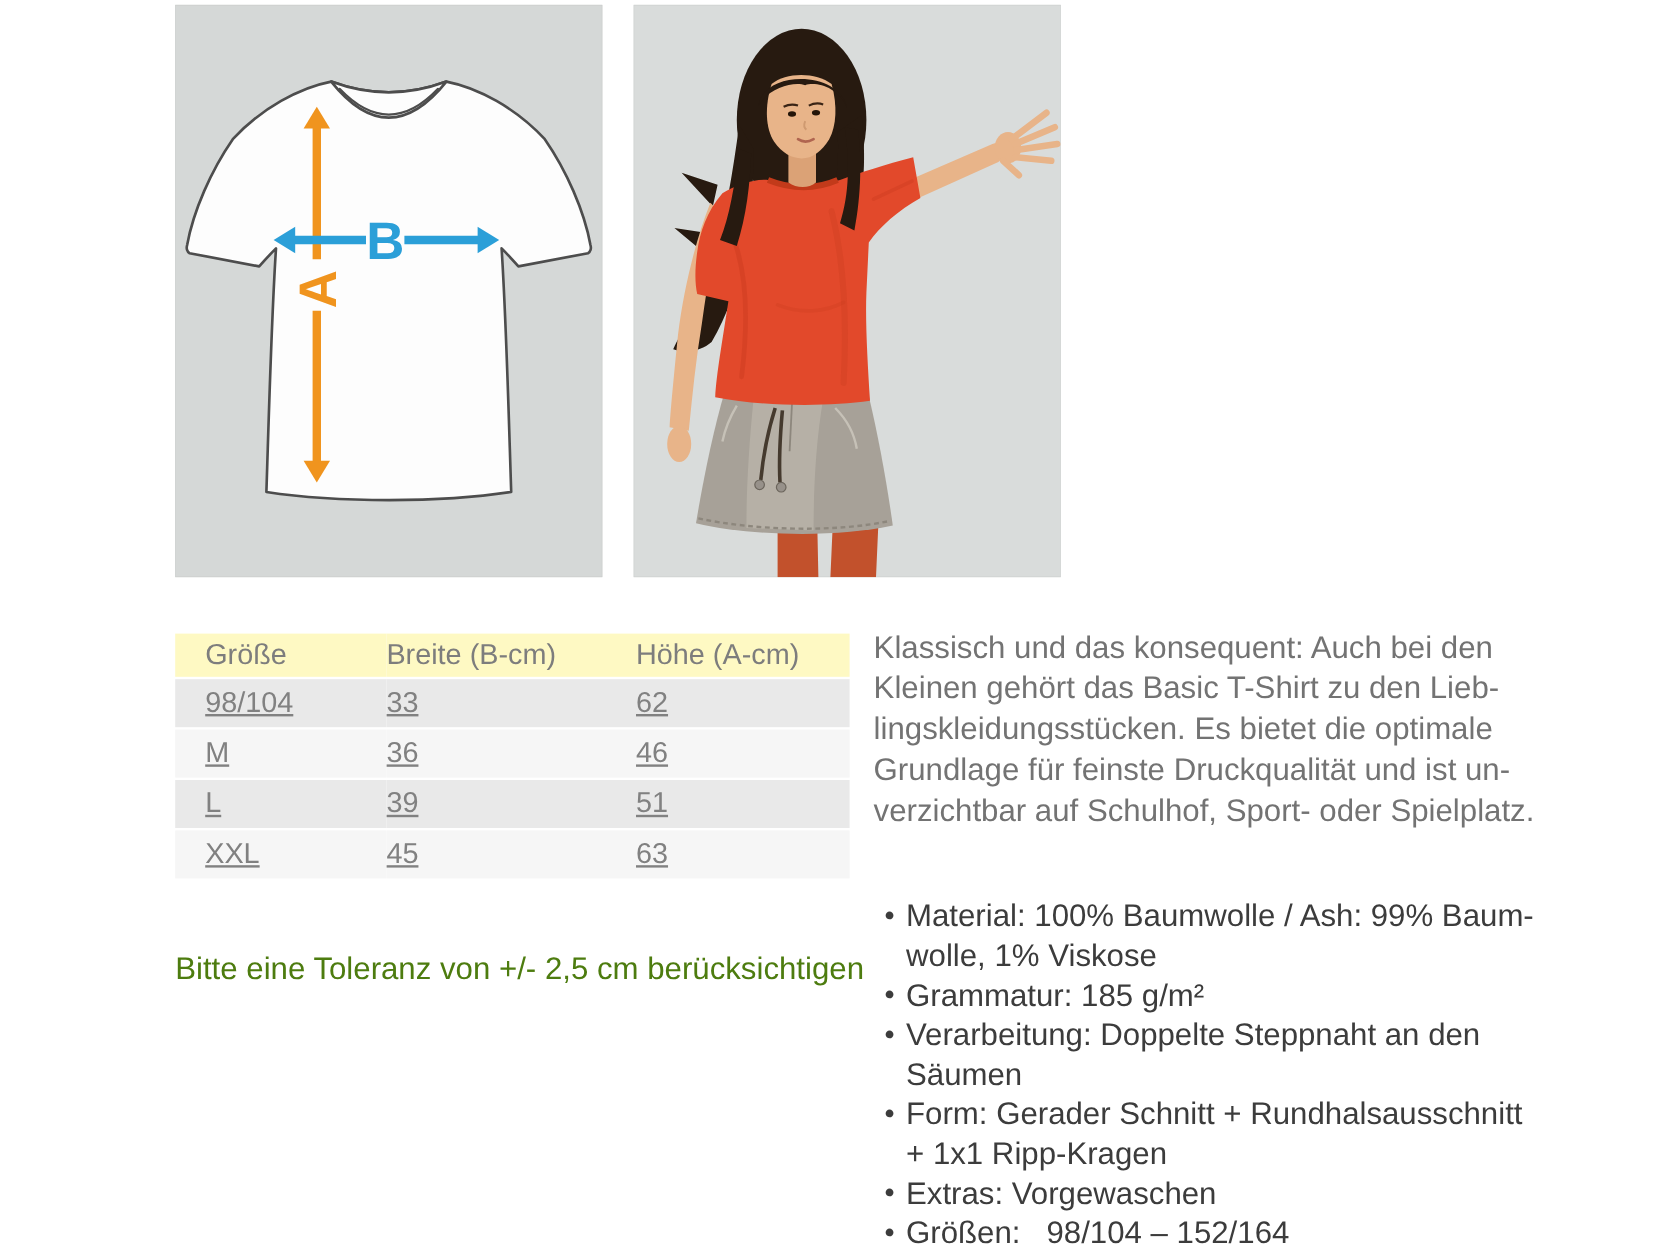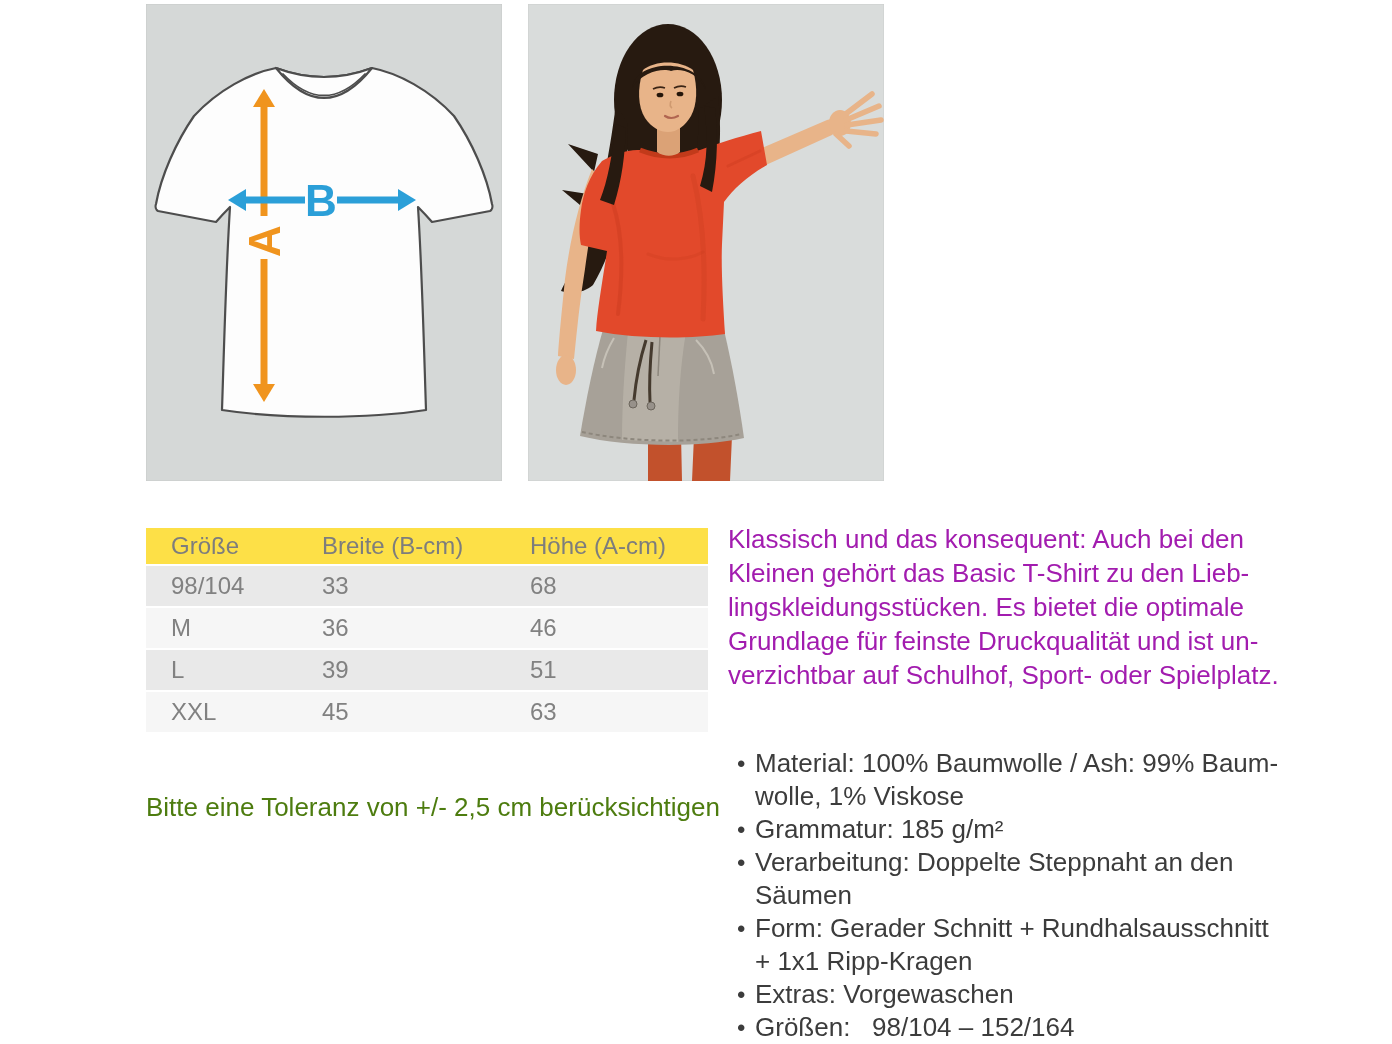--- a/index.html
+++ b/index.html
@@ -18,34 +18,34 @@
     border-collapse:separate;border-spacing:0 2px;table-layout:fixed;
     font-size:24px;color:#818181;
   }
   #size-table col.c1{width:176px;}
   #size-table col.c2{width:208px;}
   #size-table col.c3{width:178px;}
   #size-table th,#size-table td{
     font-weight:400;text-align:left;padding:0;vertical-align:middle;
     white-space:nowrap;overflow:hidden;
   }
-  #size-table th{height:36px;background:#fde047;color:#7d7d7d;}
-  #size-table td{height:40px;}
+  #size-table th{height:36px;background:#fef9c3;color:#7d7d7d;}
+  #size-table td{height:40px;text-decoration:underline;}
   #size-table th:first-child,#size-table td:first-child{padding-left:25px;}
   #size-table tbody tr:nth-child(odd) td{background:#e9e9e9;}
   #size-table tbody tr:nth-child(even) td{background:#f6f6f6;}
 
   #tolerance-note{
     position:absolute;left:146px;top:792px;font-size:26px;color:#4d7c0f;white-space:nowrap;
   }
 
   
   #product-description{
     position:absolute;left:728px;top:522px;width:560px;
-    font-size:26px;line-height:34px;color:#a21caf;white-space:pre-wrap;
+    font-size:26px;line-height:34px;color:#737373;white-space:pre-wrap;
   }
   #feature-list{
     position:absolute;left:730px;top:747px;width:560px;margin:0;padding:0;
     list-style:none;font-size:26px;line-height:33px;color:#3c3c3c;
   }
   #feature-list li{display:flex;align-items:flex-start;margin:0;padding:0 0 0 7px;}
   #feature-list .bullet{flex:none;width:18px;font-size:24px;line-height:33px;color:#3c3c3c;}
   #feature-list .ftext{white-space:pre-wrap;}
 </style>
 </head>
@@ -194,21 +194,21 @@
       <tr>
         <th>Größe</th>
         <th>Breite (B-cm)</th>
         <th>Höhe (A-cm)</th>
       </tr>
     </thead>
     <tbody>
       <tr>
         <td>98/104</td>
         <td>33</td>
-        <td>68</td>
+        <td>62</td>
       </tr>
       <tr>
         <td>M</td>
         <td>36</td>
         <td>46</td>
       </tr>
       <tr>
         <td>L</td>
         <td>39</td>
         <td>51</td>

